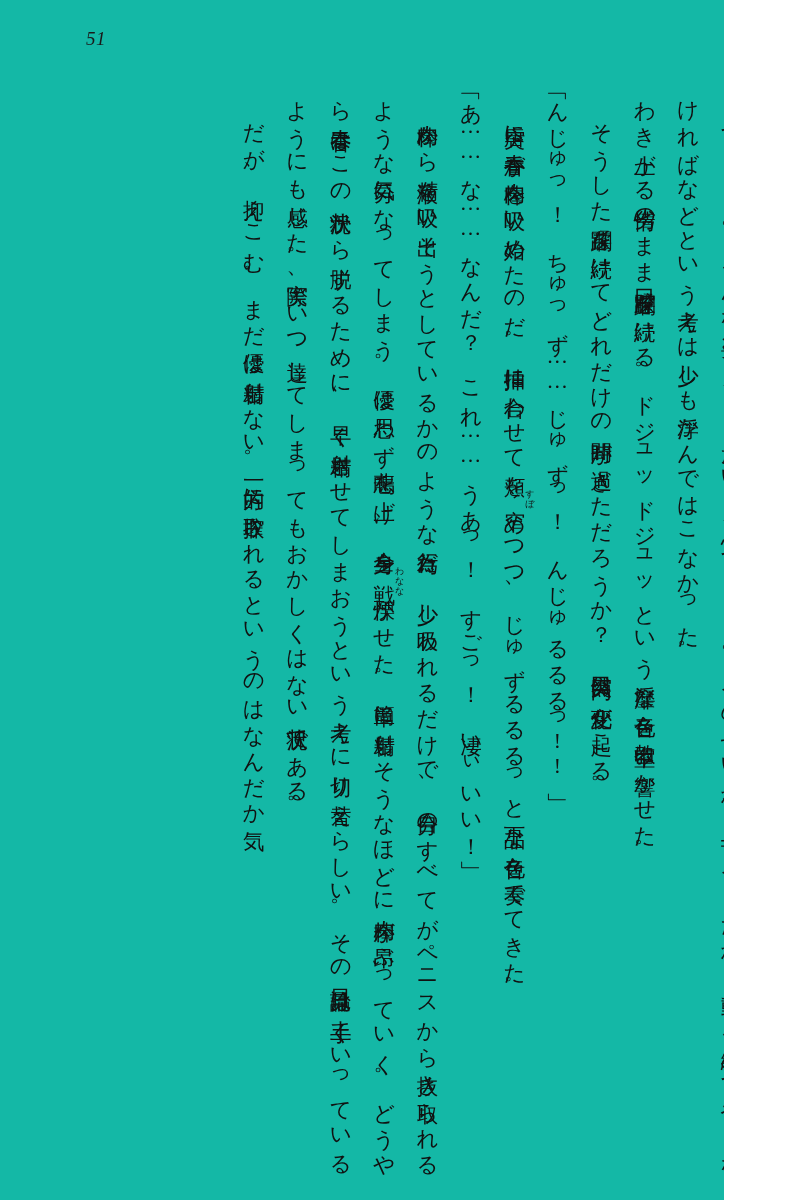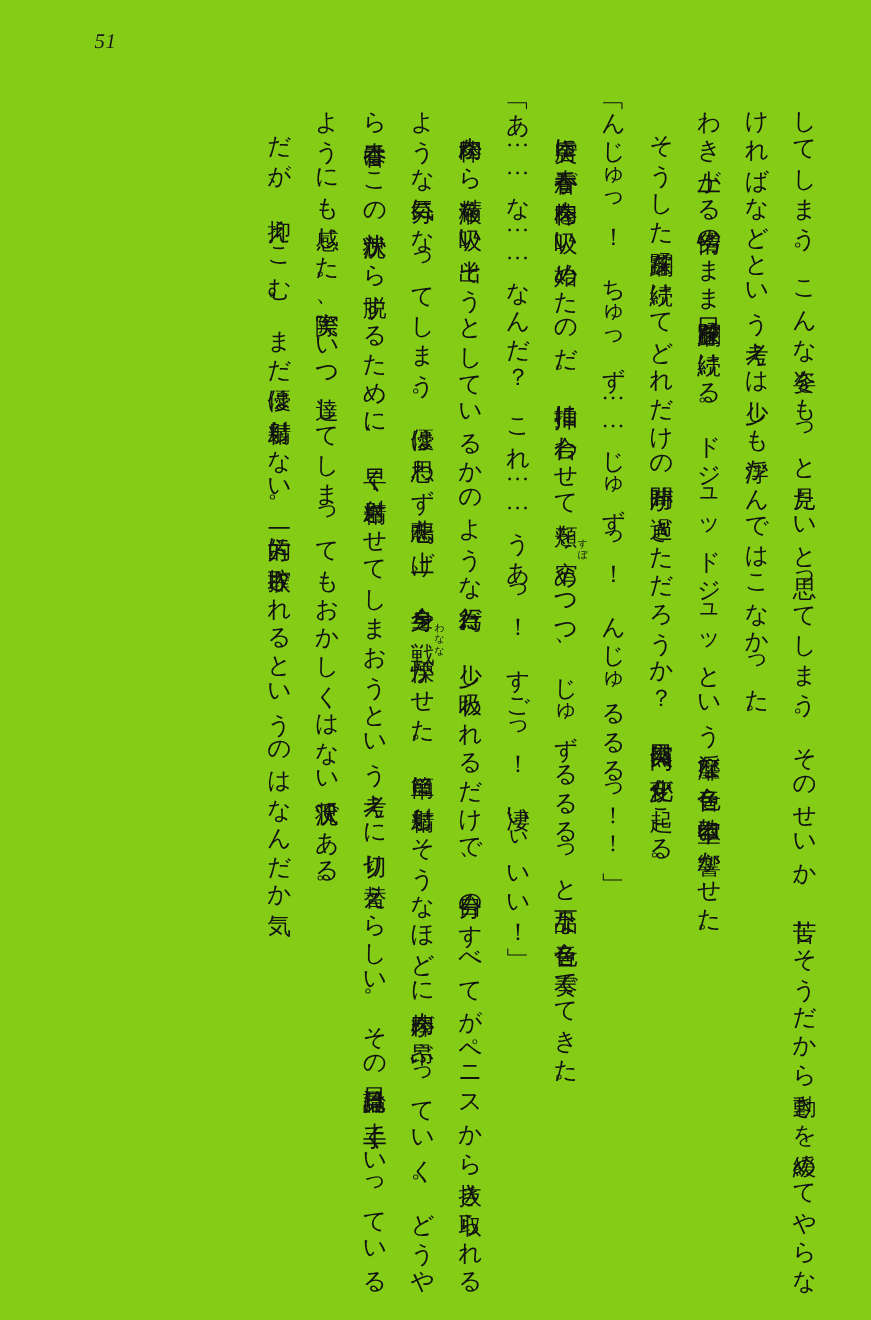--- a/index.html
+++ b/index.html
@@ -5,23 +5,23 @@
   html, body {
     margin: 0;
     padding: 0;
     background: #ffffff;
   }
   body {
     font-family: "Liberation Serif", "DejaVu Serif", serif;
   }
   .page {
     position: relative;
-    width: 792px;
+    width: 724px;
     height: 1200px;
-    background: #84cc16;
+    background: #14b8a6;
     overflow: hidden;
     box-sizing: border-box;
   }
   .page-number {
     position: absolute;
     top: 28px;
     left: 86px;
     font-family: "Liberation Serif", "DejaVu Serif", serif;
     font-style: italic;
     font-size: 19px;

